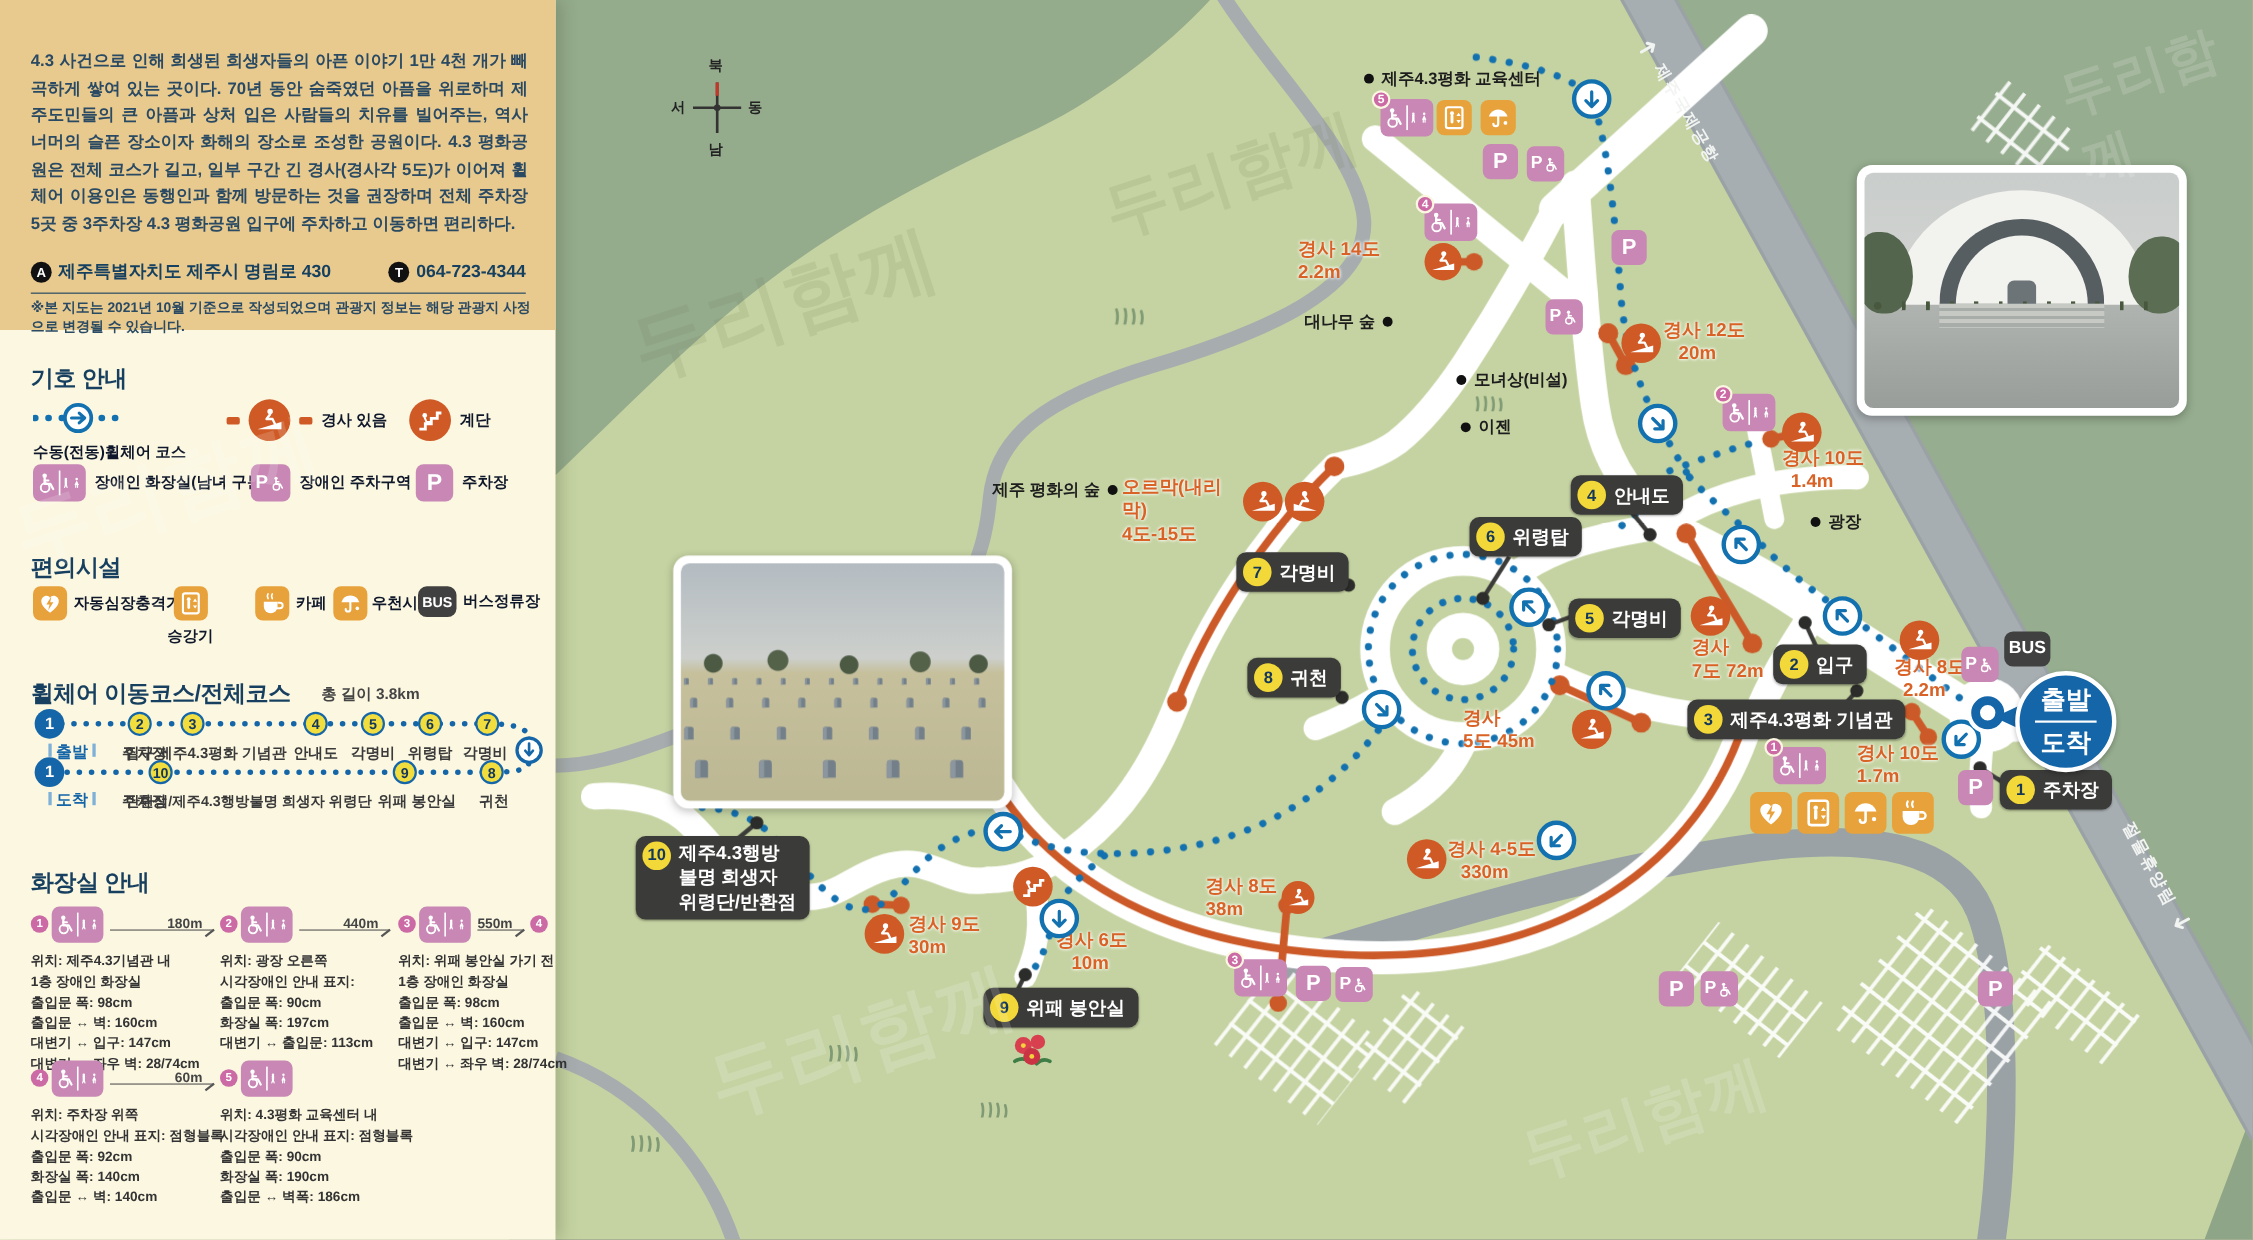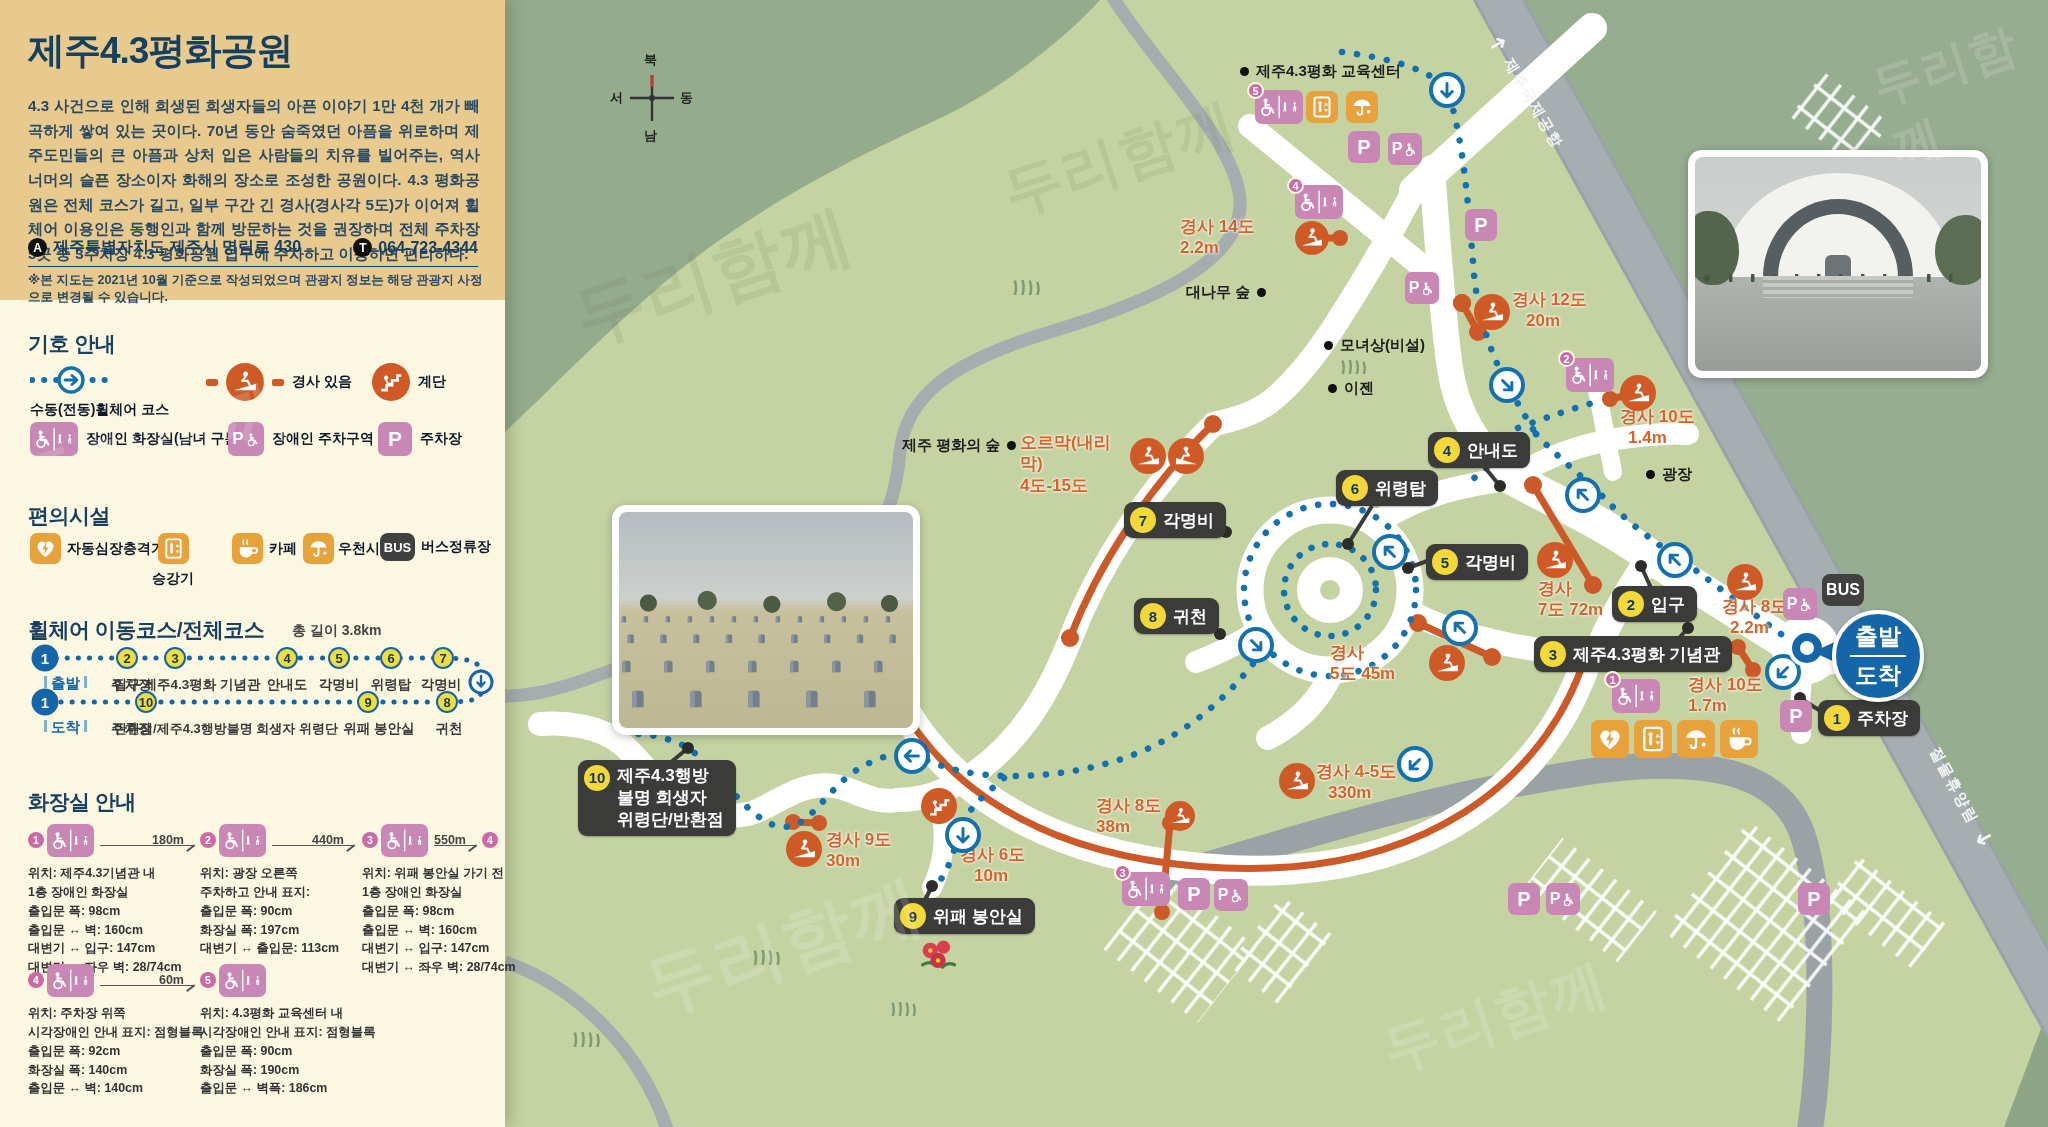--- a/index.html
+++ b/index.html
@@ -752,21 +752,20 @@
 
     <div class="abs" style="left:916px;top:936px;">
       <svg width="44" height="40">
           <use href="#sy-flower"></use>
         </svg>
     </div>
   </div>
 
   <aside class="sidebar">
     <div class="panel-top">
-      <div class="p-title">제주4.3평화공원</div>
       <div class="p-desc">4.3 사건으로 인해 희생된 희생자들의 아픈 이야기 1만 4천 개가 빼곡하게 쌓여 있는 곳이다. 70년 동안 숨죽였던 아픔을 위로하며 제주도민들의 큰 아픔과 상처 입은 사람들의 치유를 빌어주는, 역사 너머의 슬픈 장소이자 화해의 장소로 조성한 공원이다. 4.3 평화공원은 전체 코스가 길고, 일부 구간 긴 경사(경사각 5도)가 이어져 휠체어 이용인은 동행인과 함께 방문하는 것을 권장하며 전체 주차장 5곳 중 3주차장 4.3 평화공원 입구에 주차하고 이동하면 편리하다.</div>
       <div class="addr-row">
         <div class="addr-item">
           <span class="circ-b">A</span>
           <span>제주특별자치도 제주시 명림로 430</span>
         </div>
         <div class="addr-item">
           <span class="circ-b">T</span>
           <span>064-723-4344</span>
         </div>
@@ -939,21 +938,21 @@
               <use href="#sy-toilet"></use>
             </svg>
           </span>
         <span class="rline">
             <i></i>
             <span class="rdist">440m</span>
           </span>
       </div>
       <div class="rlines">
         <div>위치: 광장 오른쪽</div>
-          <div>주차하고 안내 표지:</div>
+          <div>시각장애인 안내 표지:</div>
         <div>출입문 폭: 90cm</div>
           <div>화장실 폭: 197cm</div>
         <div>대변기 ↔ 출입문: 113cm</div>
       </div>
     </div>
 
     <div class="rcard" style="left:362px;top:822px;width:136px;">
       <div class="rhead">
         <span class="rbadge">3</span>
         <span class="ic ic-pink rtoilet">

